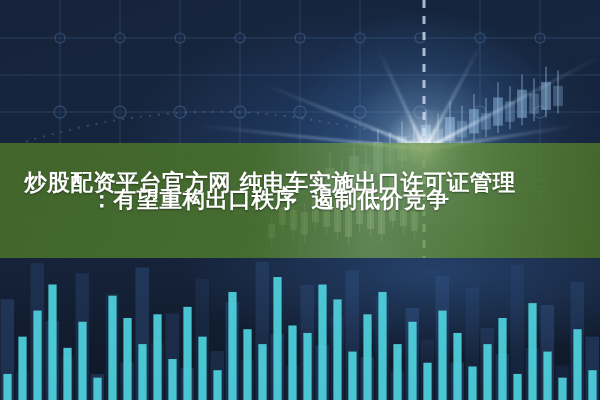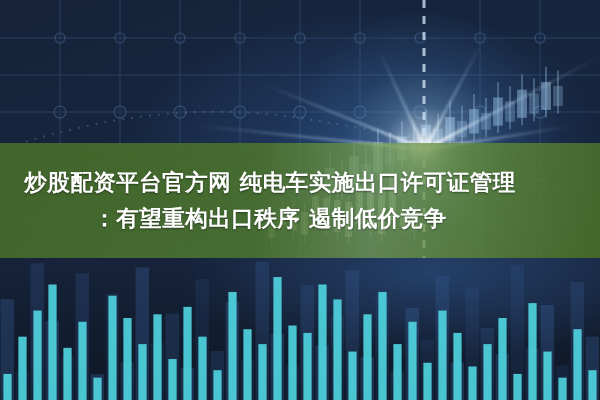--- a/index.html
+++ b/index.html
@@ -91,21 +91,21 @@
     font-weight: 700;
     font-size: 22.5px;
     line-height: 33px;
     letter-spacing: .5px;
     text-shadow: 0 1px 2px rgba(0,0,0,.45);
     text-align: center;
     padding: 0 14px;
     box-sizing: border-box;
   }
   .line1 { top: 166px; }
-  .line2 { top: 202px; }
+  .line2 { top: 185px; font-family: Liberation Mono, monospace; }
 
   
   .bottom-strip {
     position: absolute;
     left: 0; top: 258px;
     width: 600px; height: 142px;
     background:
       radial-gradient(ellipse 60% 90% at 72% 10%, rgba(60,110,180,0.40) 0%, rgba(30,55,95,0.0) 70%),
       linear-gradient(180deg, #16233a 0%, #111c2e 55%, #0e1726 100%);
   }

